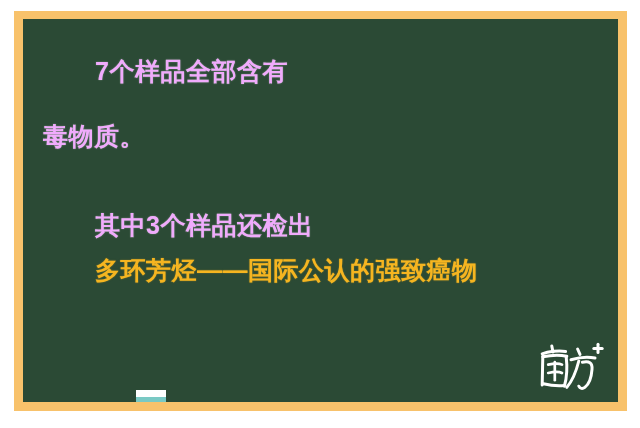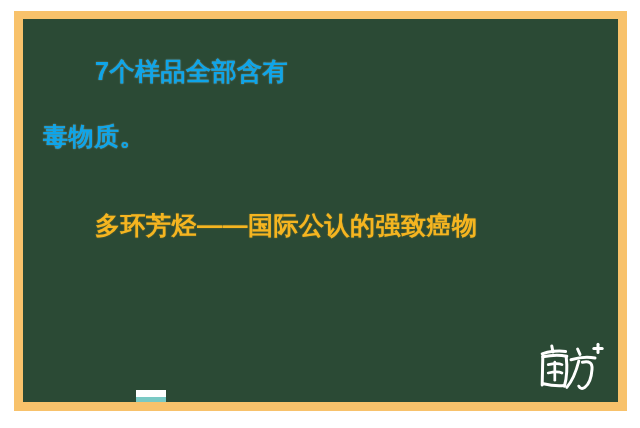--- a/index.html
+++ b/index.html
@@ -56,21 +56,21 @@
   }
 
   .chalk-line {
     font-size: 25px;
     font-weight: bold;
     line-height: 45px;
     letter-spacing: 0.5px;
     white-space: nowrap;
     text-shadow: 0 0 1.5px rgba(255,255,255,0.45);
   }
-  .chalk-line.white { color: #0ea5e9; }
+  .chalk-line.white { color: #f0abfc; }
   .chalk-line.gold  { color: #f5b520; text-shadow: 0 0 1.5px rgba(245,181,32,0.5); }
 
   
   .indent-1 { padding-left: 52px; }
   .indent-0 { padding-left: 0px; margin-top: 20px; }
 
   .gap-block { height: 44px; }
 
   
   #eraser {
@@ -117,20 +117,21 @@
       <div id="chalk-text">
 
         <div class="chalk-line white indent-1">7个样品全部含有</div>
 
 
 
         <div class="chalk-line white indent-0">毒物质。</div>
 
         <div class="gap-block"></div>
 
+        <div class="chalk-line white indent-1">其中3个样品还检出</div>
 
         <div class="chalk-line gold indent-1">多环芳烃——国际公认的强致癌物</div>
 
       </div>
 
       <div id="eraser">
         <div id="eraser-top"></div>
         <div id="eraser-bottom"></div>
       </div>
 

